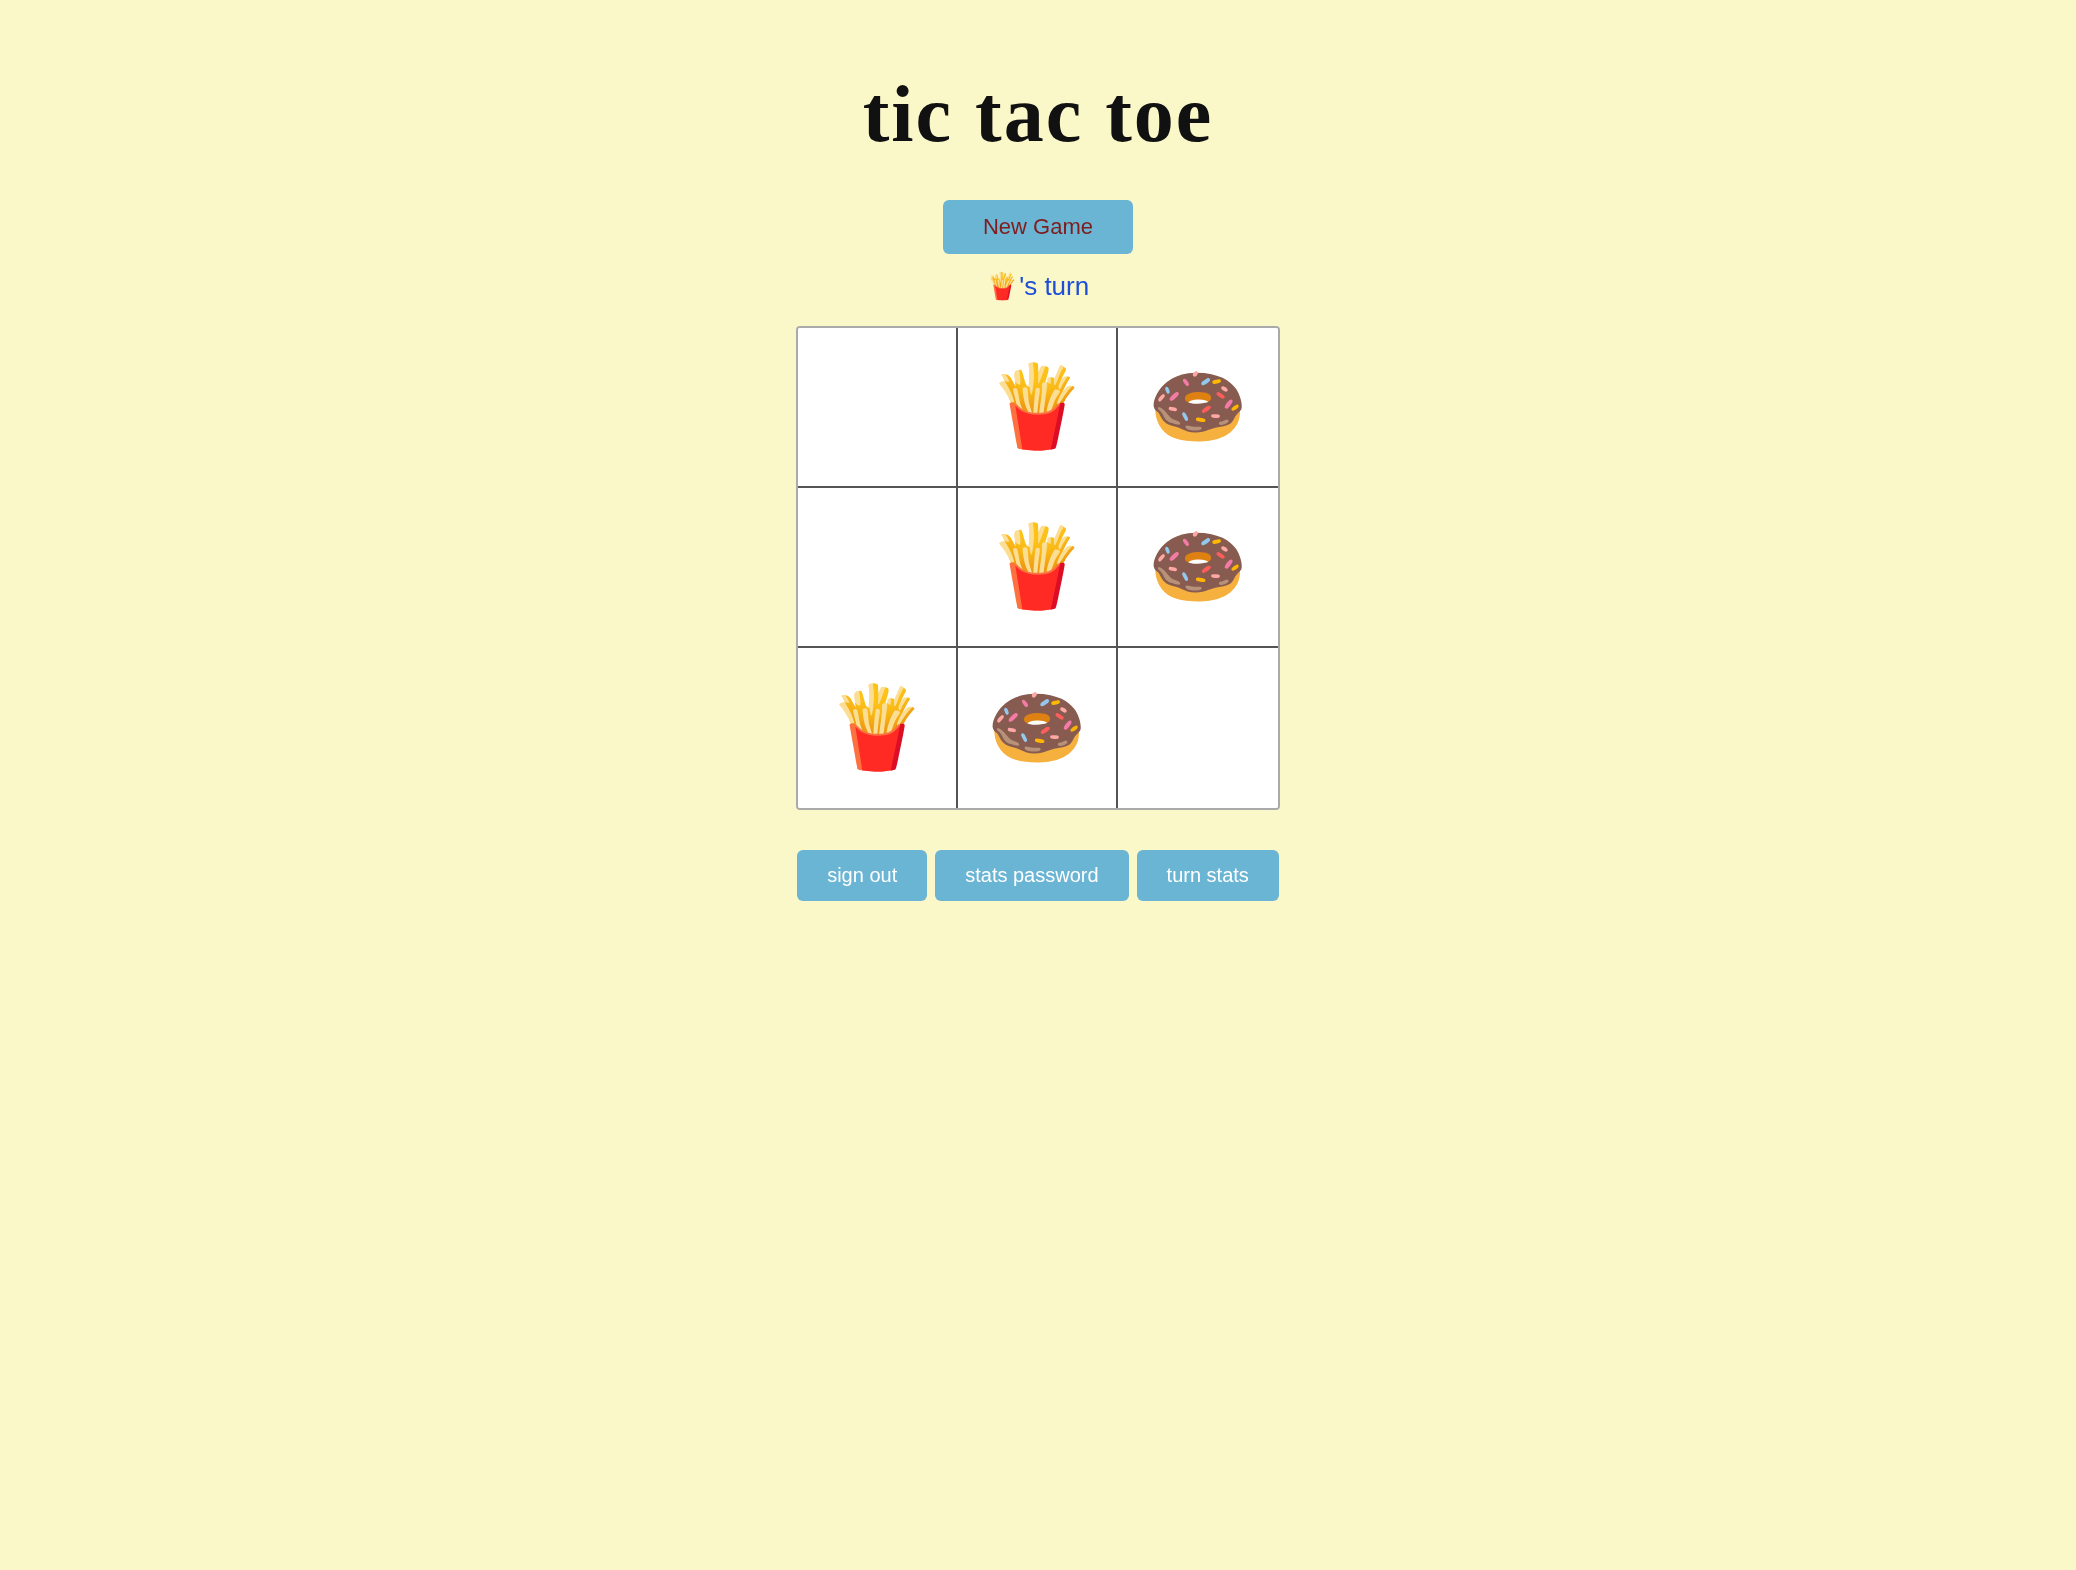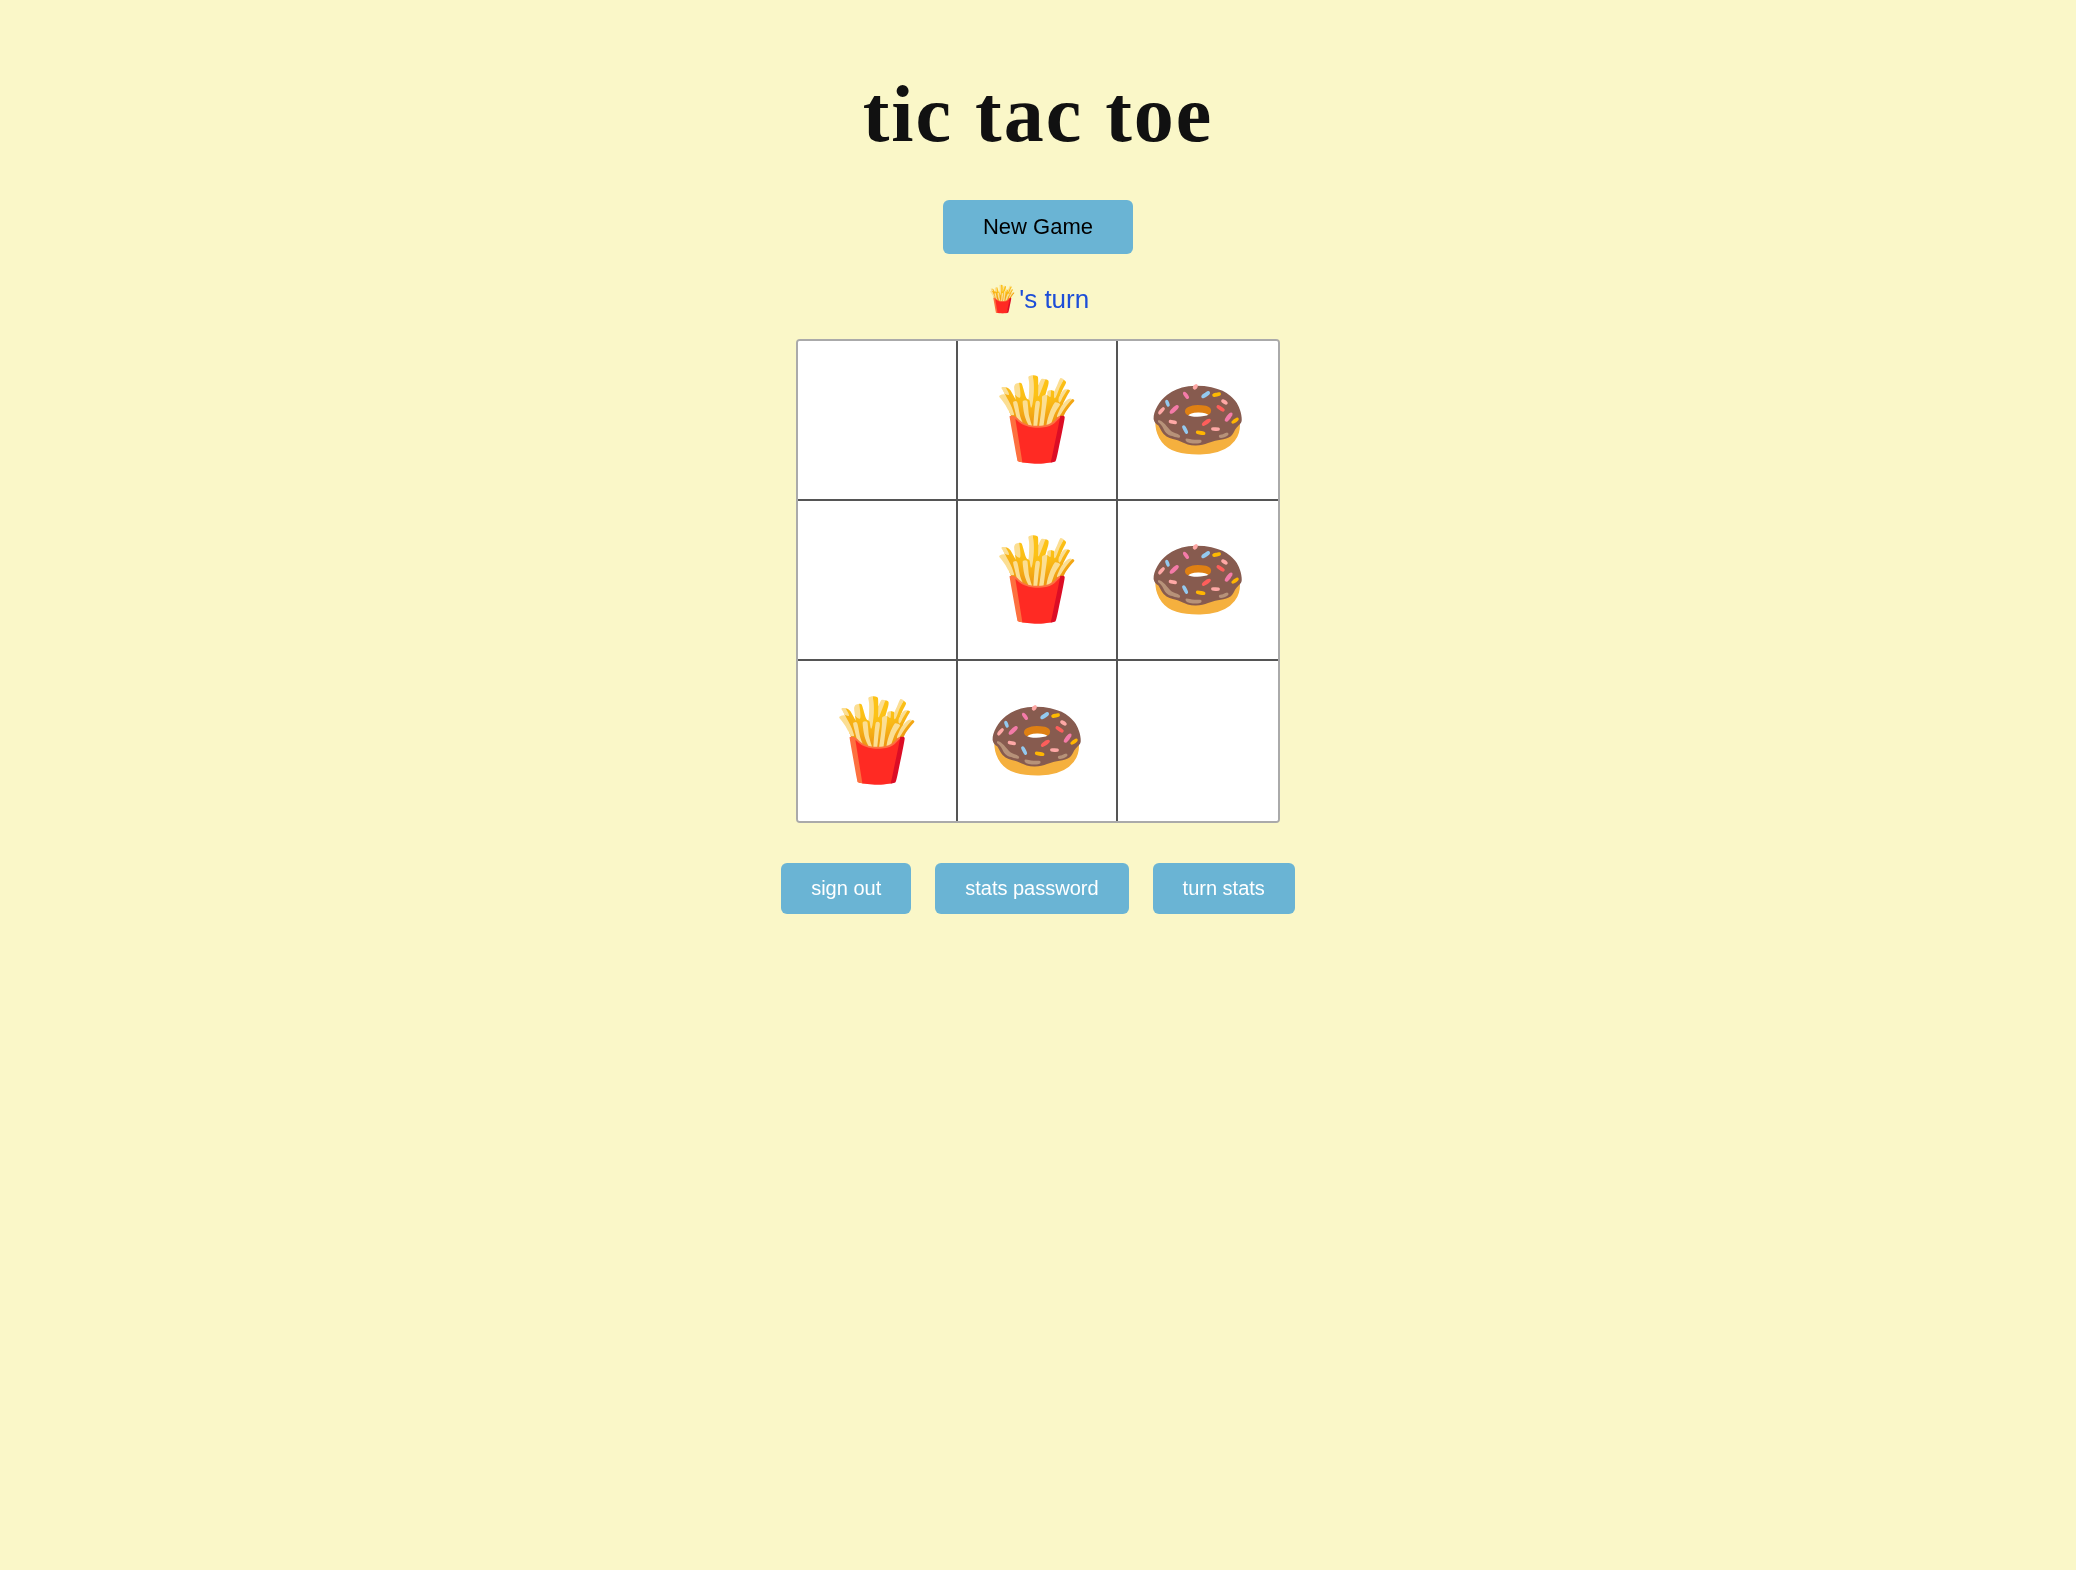--- a/index.html
+++ b/index.html
@@ -23,27 +23,27 @@
       font-size: 80px;
       font-weight: bold;
       color: #111;
       margin-top: 29px;
       margin-bottom: 40px;
       letter-spacing: 2px;
     }
 
     .new-game-btn {
       background-color: #6ab4d4;
-      color: #000000;
+      color: #7f1d1d;
       border: none;
       border-radius: 6px;
       padding: 14px 40px;
       font-size: 22px;
       cursor: pointer;
-      margin-bottom: 30px;
+      margin-bottom: 17px;
     }
 
     .turn-indicator {
       font-size: 26px;
       color: #1d4ed8;
       margin-bottom: 24px;
     }
 
     .board {
       display: grid;
@@ -74,21 +74,21 @@
     }
 
     .cell:nth-child(7),
     .cell:nth-child(8),
     .cell:nth-child(9) {
       border-bottom: none;
     }
 
     .bottom-buttons {
       display: flex;
-      gap: 24px;
+      gap: 8px;
     }
 
     .bottom-btn {
       background-color: #6ab4d4;
       color: white;
       border: none;
       border-radius: 6px;
       padding: 14px 30px;
       font-size: 20px;
       cursor: pointer;

